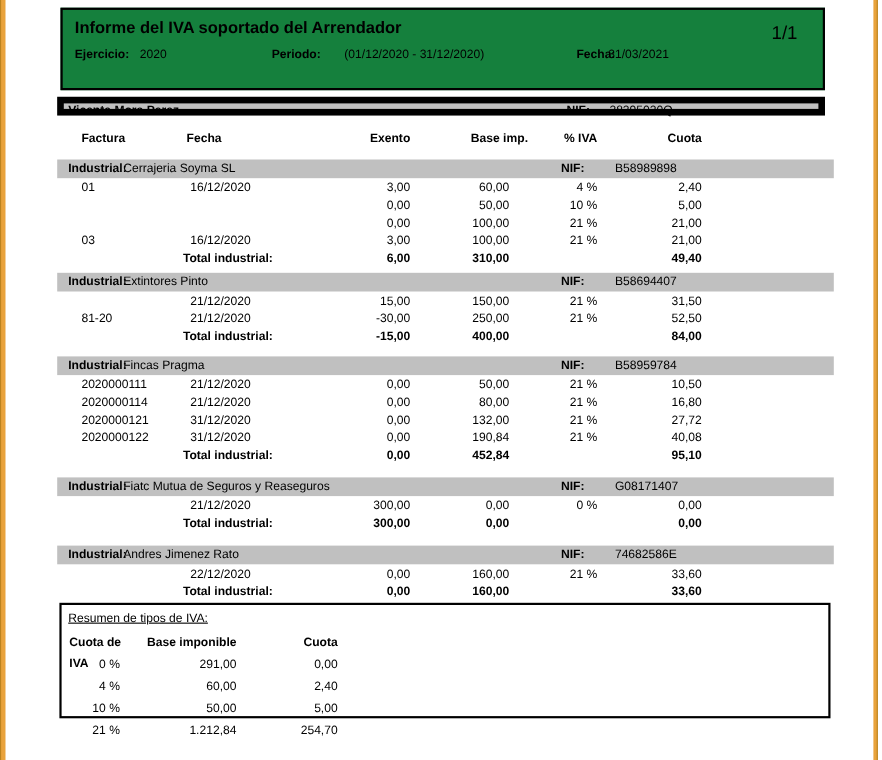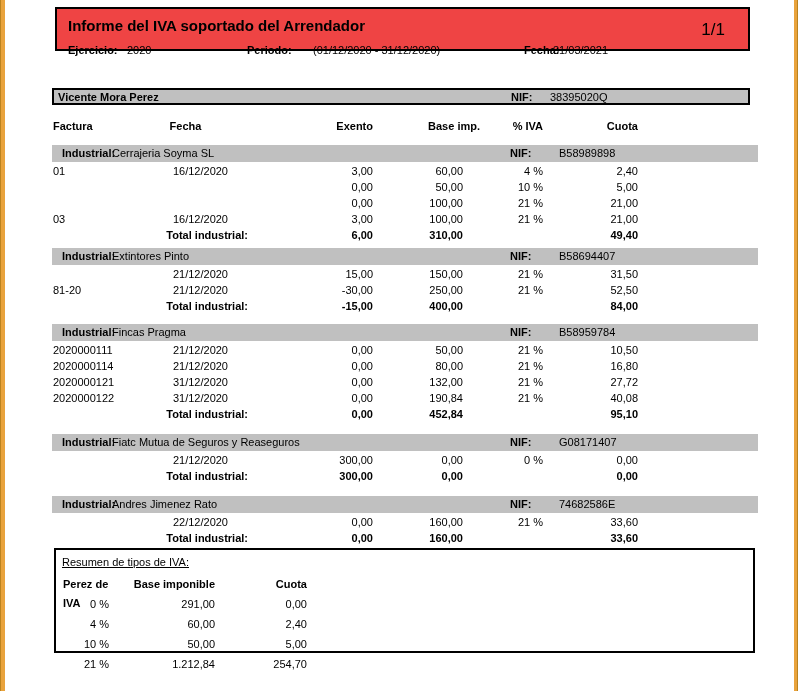--- a/index.html
+++ b/index.html
@@ -9,38 +9,38 @@
   .page{
     position:relative; width:802px; height:691px; background:#fff; overflow:hidden;
     font-family:"Liberation Sans", sans-serif; font-size:11px; color:var(--ink);
   }
   .b{font-weight:bold;}
   
   .gold-strip{position:absolute; top:0; height:691px; background:var(--gold);}
   .gold-left{left:0; width:5px; border-left:1px solid var(--gold-dark); box-sizing:border-box;}
   .gold-right{left:794px; width:4px; border-right:1px solid var(--gold-dark); box-sizing:border-box;}
   
-  .hdr-box{position:absolute; left:55px; top:7px; width:695px; height:44px;
-    border:2px solid #000; box-sizing:border-box; background:#ef4444;}
+  .hdr-box{position:absolute; left:55px; top:7px; width:695px; height:75px;
+    border:2px solid #000; box-sizing:border-box; background:#15803d;}
   .hdr-title{position:absolute; left:11px; top:8px; font-size:15px; font-weight:bold; white-space:nowrap;}
   .hdr-page{position:absolute; right:23px; top:11px; font-size:17px;}
   .hdr-fields{position:absolute; left:0; top:35px; width:100%; height:14px;}
   .hf{position:absolute; white-space:nowrap;}
   .hf-ej-l{left:11px;} .hf-ej-v{left:70px;}
   .hf-pe-l{left:190px;} .hf-pe-v{left:256px;}
   .hf-fe-l{left:440px;margin-left:27px;} .hf-fe-v{left:496px;}
   
   .person-bar{position:absolute; left:52px; top:88px; width:698px; height:17px;
-    background:var(--bar-gray); border:2px solid #000000; box-sizing:border-box; line-height:15px;}
+    background:var(--bar-gray); border:6px solid #000000; box-sizing:border-box; line-height:15px;}
   .person-bar .name{position:absolute; left:4px; top:0;}
   .person-bar .nif-l{position:absolute; left:457px; top:0;}
   .person-bar .nif-v{position:absolute; left:496px; top:0;}
   
   .grid{display:grid; grid-template-columns:90px 85px 145px 90px 80px 95px; width:585px;}
-  .c-factura{text-align:left;}
+  .c-factura{text-align:left;margin-left:21px;}
   .c-fecha{text-align:right;}
   .c-exento,.c-base,.c-iva,.c-cuota{text-align:right;}
   .cols-row{position:absolute; left:53px; top:118px; height:16px; line-height:16px; font-weight:bold;}
   .cols-row .c-fecha{text-align:center;}
   .cols-row .c-base{position:relative; left:17px;}
   
   .section{position:absolute; left:52px; width:706px;}
   .sec-bar{position:relative; height:17px; line-height:17px; background:var(--bar-gray); width:706px;}
   .sec-bar .t{position:absolute; left:10px; top:0;}
   .sec-bar .n{position:absolute; left:60px; top:0;}
@@ -280,21 +280,21 @@
             <div class="c-cuota">33,60</div>
           </div>
         </div>
       </div>
     </div>
 
   <div class="sum-box">
     <div class="sum-title">Resumen de tipos de IVA:</div>
     <div class="sum-table">
       <div class="sum-grid sum-head">
-        <div class="s-tipo-h">Perez de IVA</div>
+        <div class="s-tipo-h">Cuota de IVA</div>
         <div class="s-base-h">Base imponible</div>
         <div class="s-cuota-h">Cuota</div>
       </div>
       <div id="sum-rows">
           <div class="sum-grid sum-row">
             <div class="s-tipo">0 %</div>
             <div class="s-base">291,00</div>
             <div class="s-cuota">0,00</div>
           </div>
           <div class="sum-grid sum-row">

